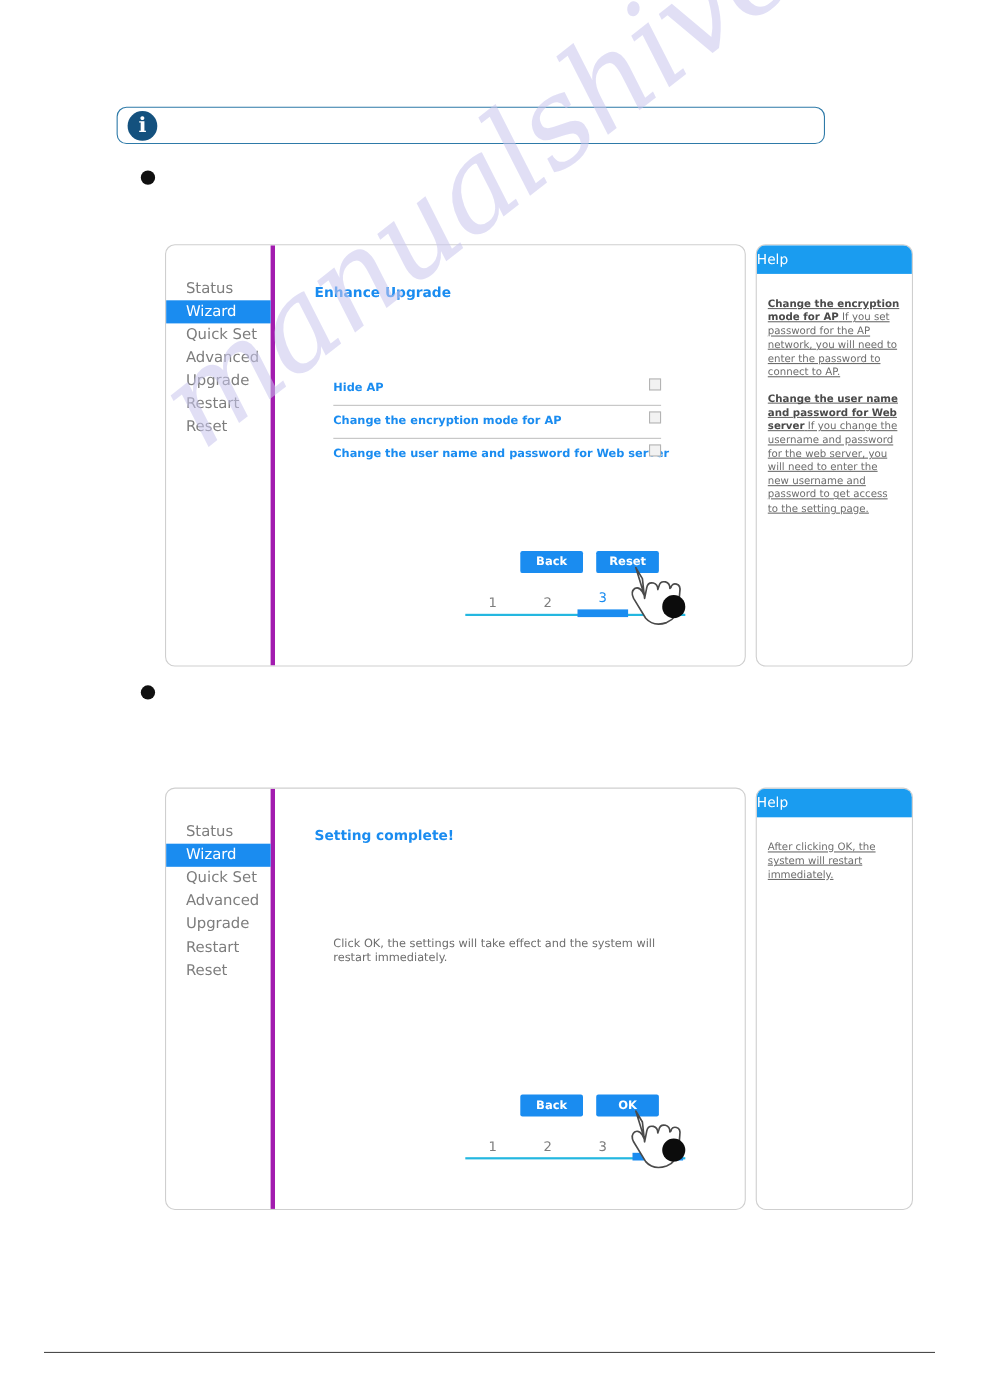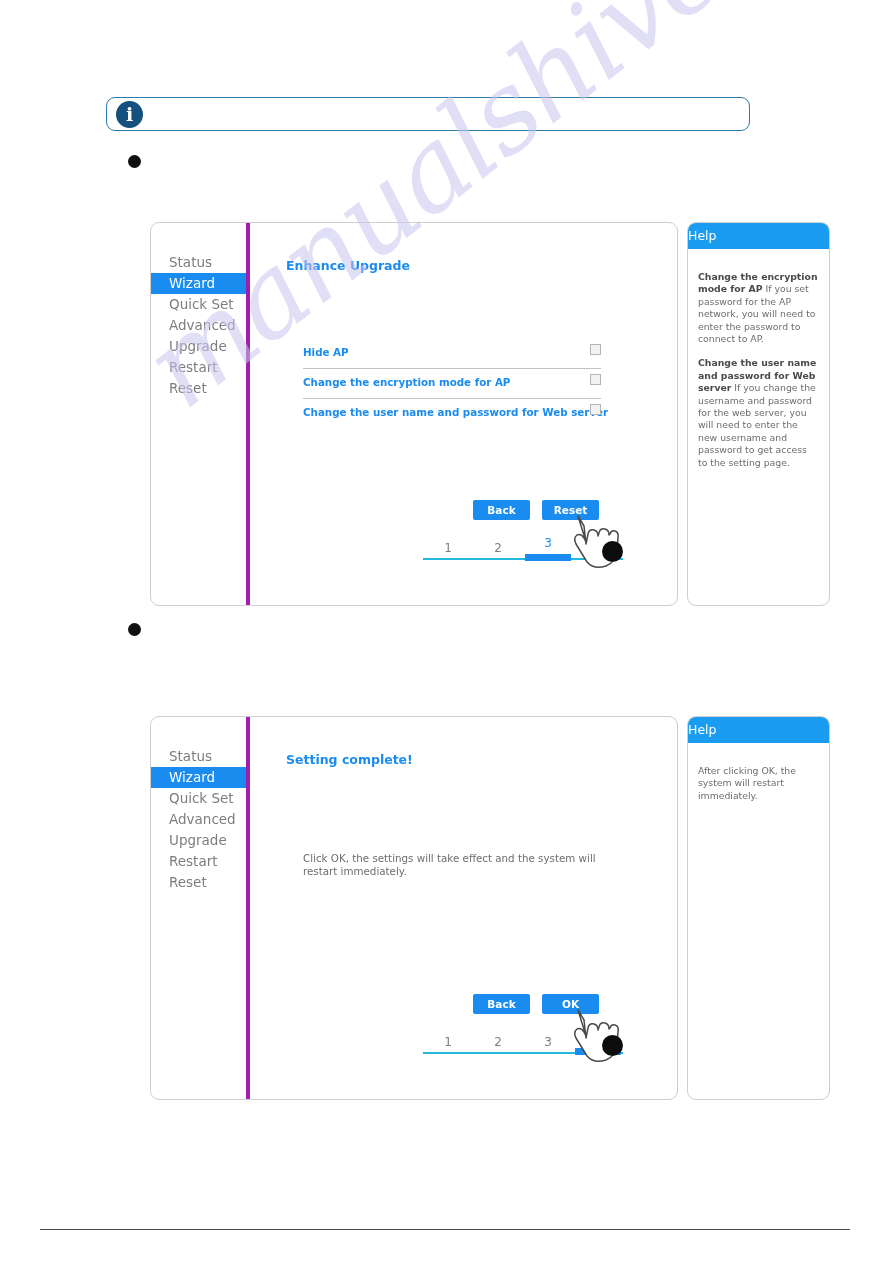--- a/index.html
+++ b/index.html
@@ -275,20 +275,21 @@
     background: #1a9cf0;
     color: #ffffff;
     font-size: 12.5px;
     text-align: left;
   }
   .help-body {
     padding: 22px 10px 10px 10px;
     font-size: 9.3px;
     color: #6d6d6d;
     line-height: 12.4px;
+    text-decoration: underline;
   }
   .help-body .h {
     font-weight: bold;
     color: #4a4a4a;
   }
   .help-para + .help-para { margin-top: 12px; }
 
   
   .footer-rule {
     position: absolute;

